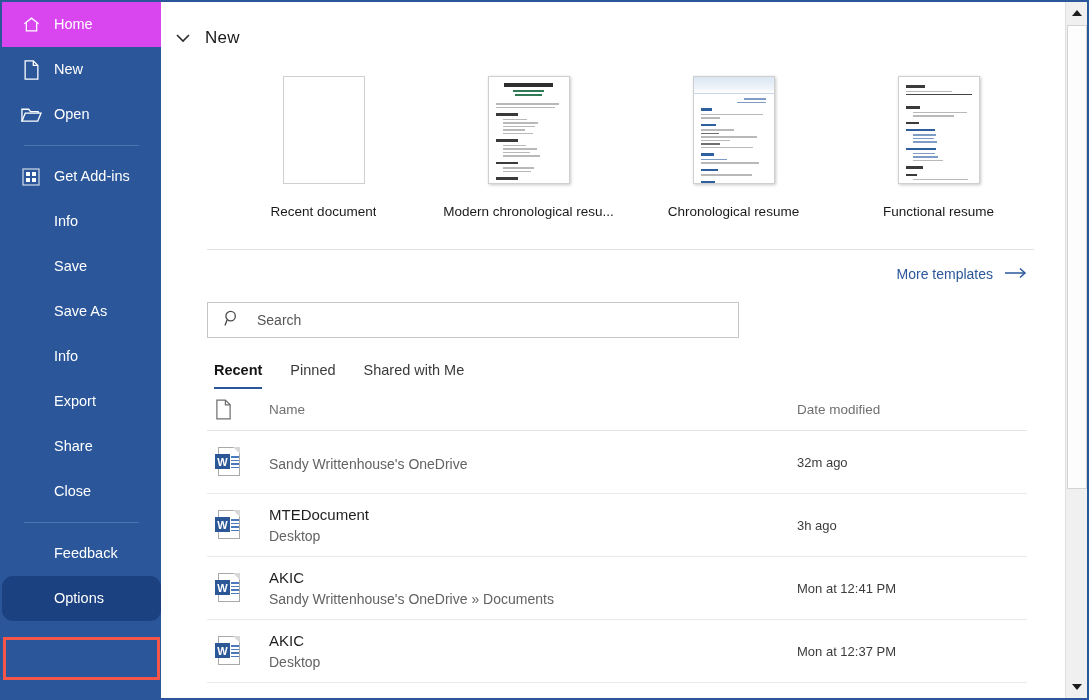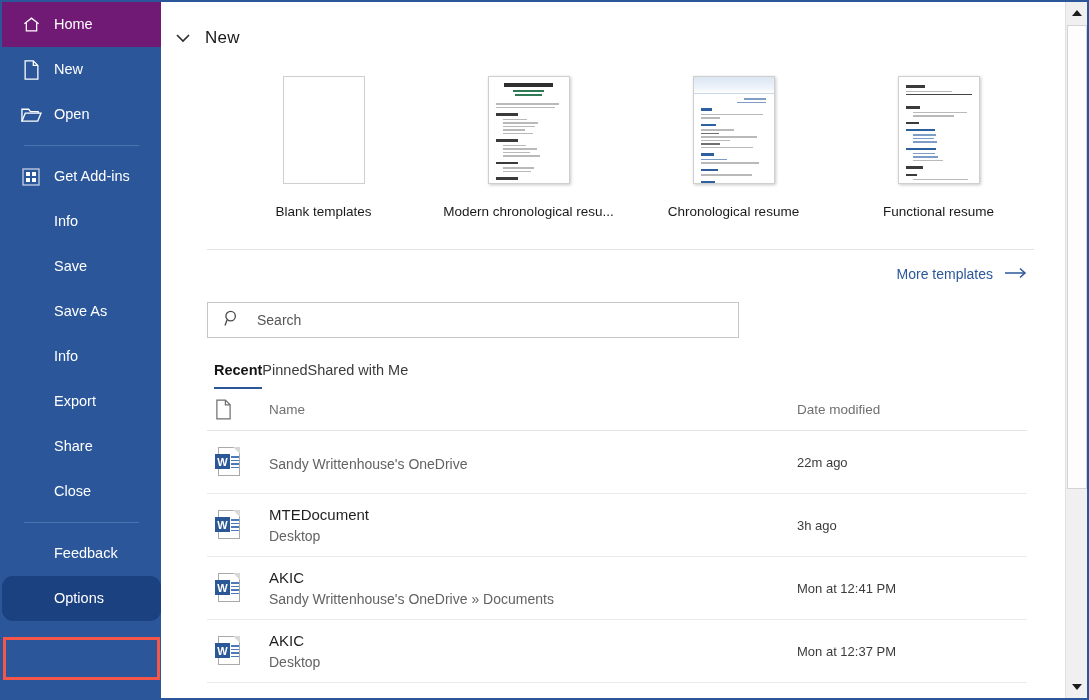--- a/index.html
+++ b/index.html
@@ -40,21 +40,21 @@
   }
   .nav-item.has-icon { padding-left: 18px; }
   .nav-item .ico {
     width: 22px; height: 22px;
     margin-right: 12px;
     display: inline-flex;
     align-items: center; justify-content: center;
     flex: 0 0 22px;
   }
   .nav-item.no-icon { padding-left: 52px; }
-  .nav-item.active { background: #701a75; }
+  .nav-item.active { background: #d946ef; }
   .nav-item.highlighted { background: #1c4180; border-radius: 11px; }
   .nav-label { line-height: 1; }
   .nav-divider {
     height: 1px;
     background: #4a74ae;
     margin: 8px 22px 8px 22px;
   }
   .redbox {
     position: absolute;
     left: 1px; top: 635px;
@@ -182,20 +182,21 @@
     font-family: "Liberation Sans", sans-serif;
     font-size: 14px;
     color: #3c3c3c;
     background: transparent;
     width: 440px;
   }
   .search-box input::placeholder { color: #555; }
 
   .tabs {
     display: flex;
+    gap: 28px;
     padding: 24px 0 0 53px;
   }
   .tab {
     font-size: 14.5px;
     color: #3b3b3b;
     padding-bottom: 9px;
     cursor: pointer;
     border-bottom: 2.5px solid transparent;
   }
   .tab.active {
@@ -384,21 +385,21 @@
             <path d="M1 2 L7 8 L13 2"></path>
           </svg>
         </span>
         <span class="section-title">New</span>
       </div>
 
       <div class="templates">
 
         <div class="tpl">
           <div class="thumb"></div>
-          <div class="tpl-label">Blank templates</div>
+          <div class="tpl-label">Recent document</div>
         </div>
 
         <div class="tpl">
           <div class="thumb shadowed">
             <div class="m-pad">
               <div class="m-title" style="width:74%;"></div>
               <div class="m-sub" style="width:48%;"></div>
               <div class="m-sub" style="width:40%;"></div>
               <div style="height:5px"></div>
               <div class="m-line" style="width:96%"></div>
@@ -558,21 +559,21 @@
                   <i></i>
                   <i></i>
                   <i></i>
                 </span>
                 <span class="sq">W</span>
               </span>
           </div>
           <div class="row-main">
             <div class="row-sub">Sandy Writtenhouse's OneDrive</div>
           </div>
-          <div class="row-date">22m ago</div>
+          <div class="row-date">32m ago</div>
         </div>
 
         <div class="row">
           <div class="row-icon">
             <span class="wicon">
                 <span class="page"></span>
                 <span class="fold"></span>
                 <span class="bars">
                   <i></i>
                   <i></i>

